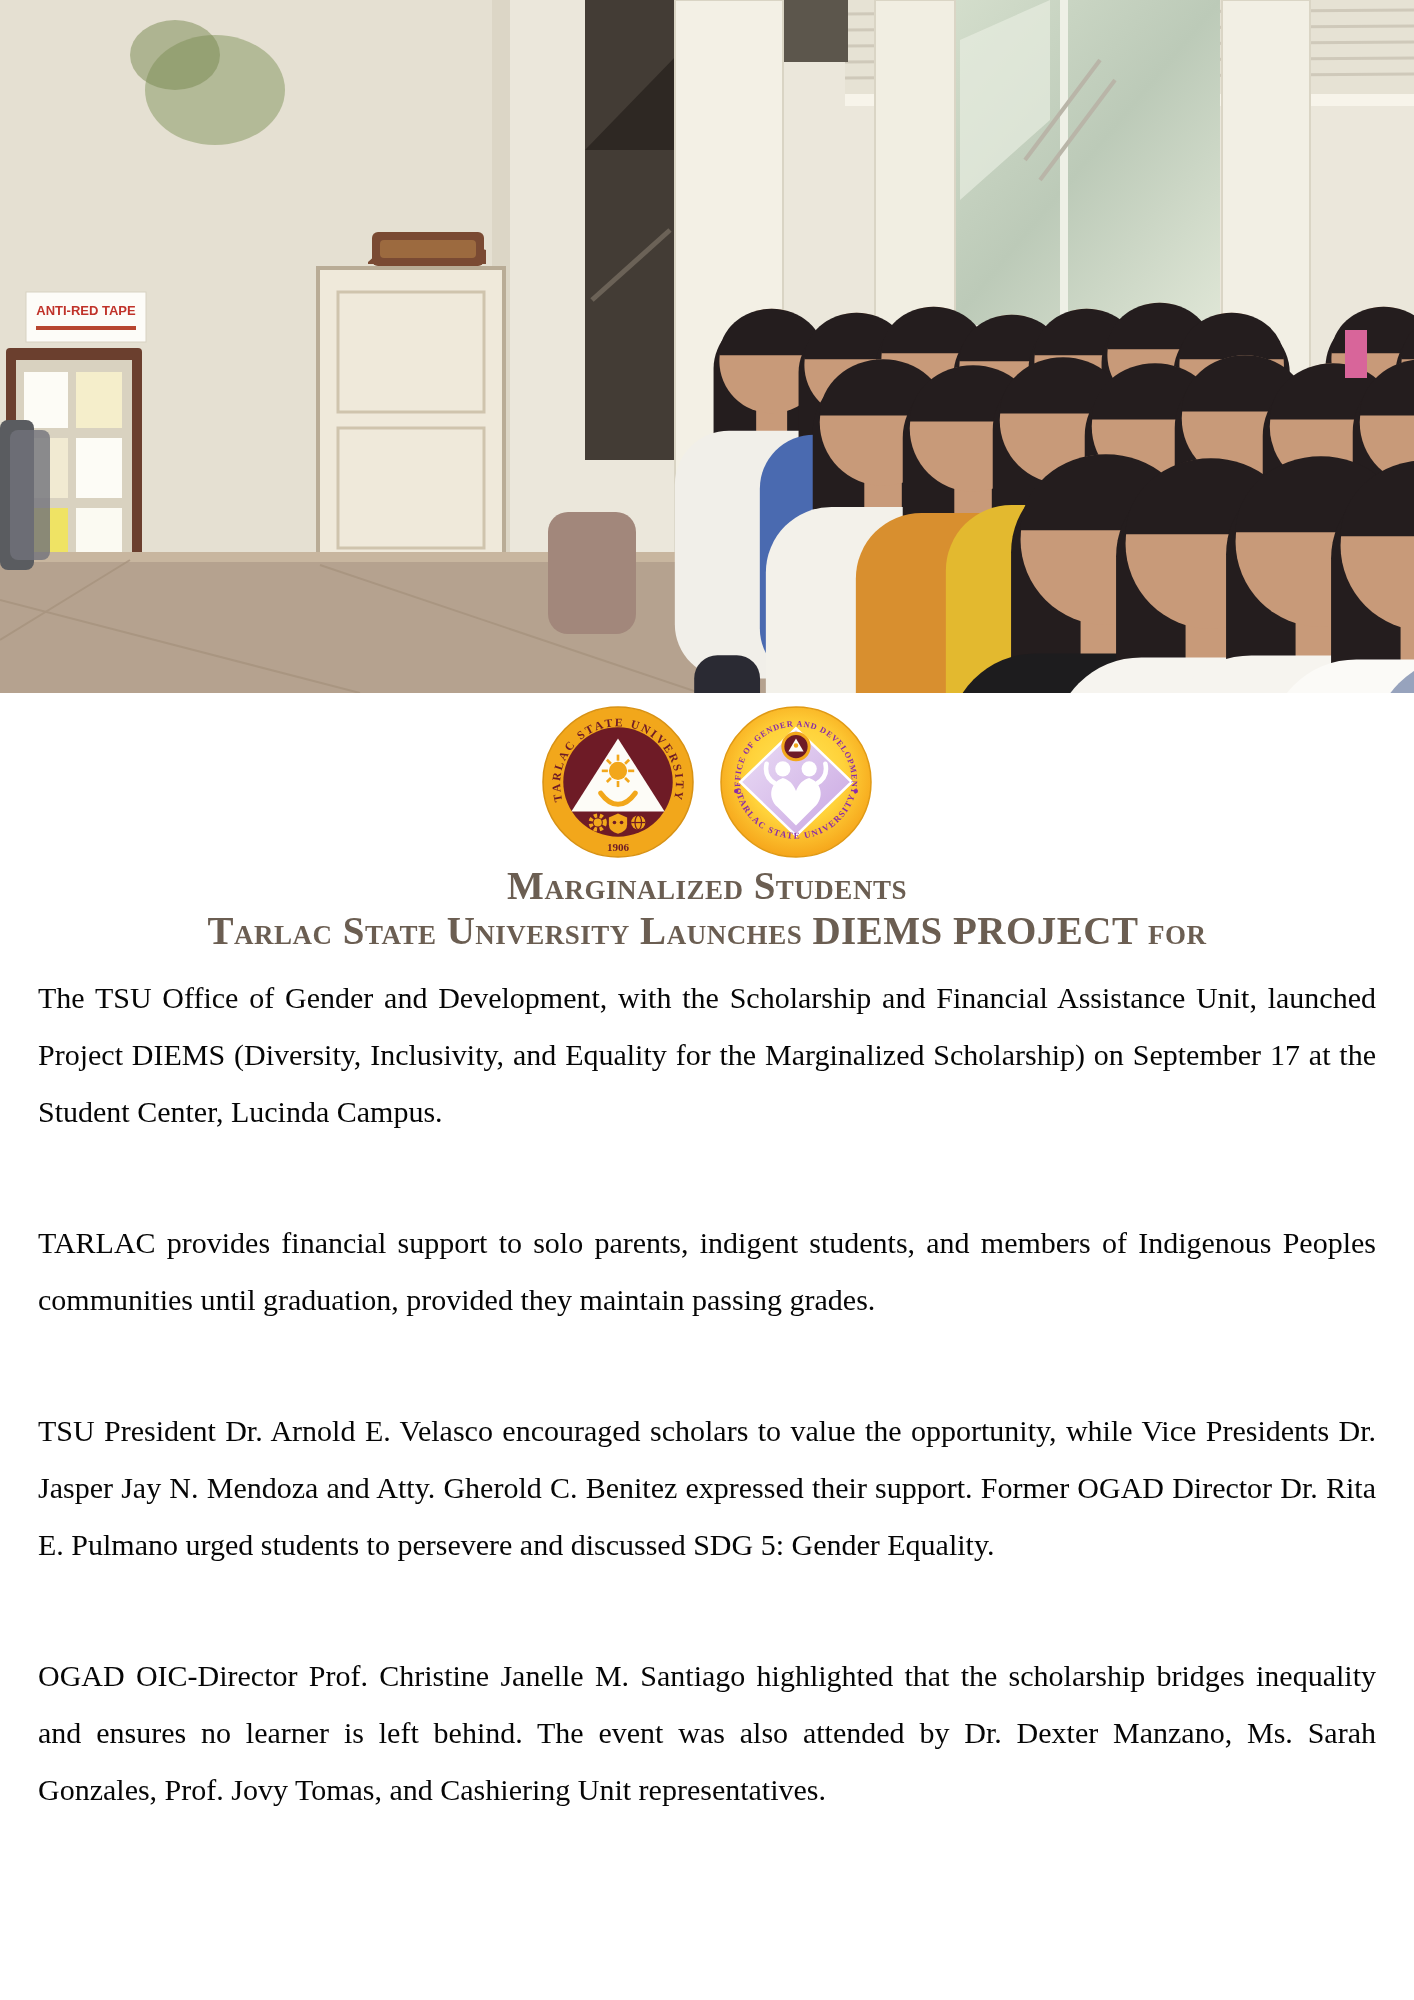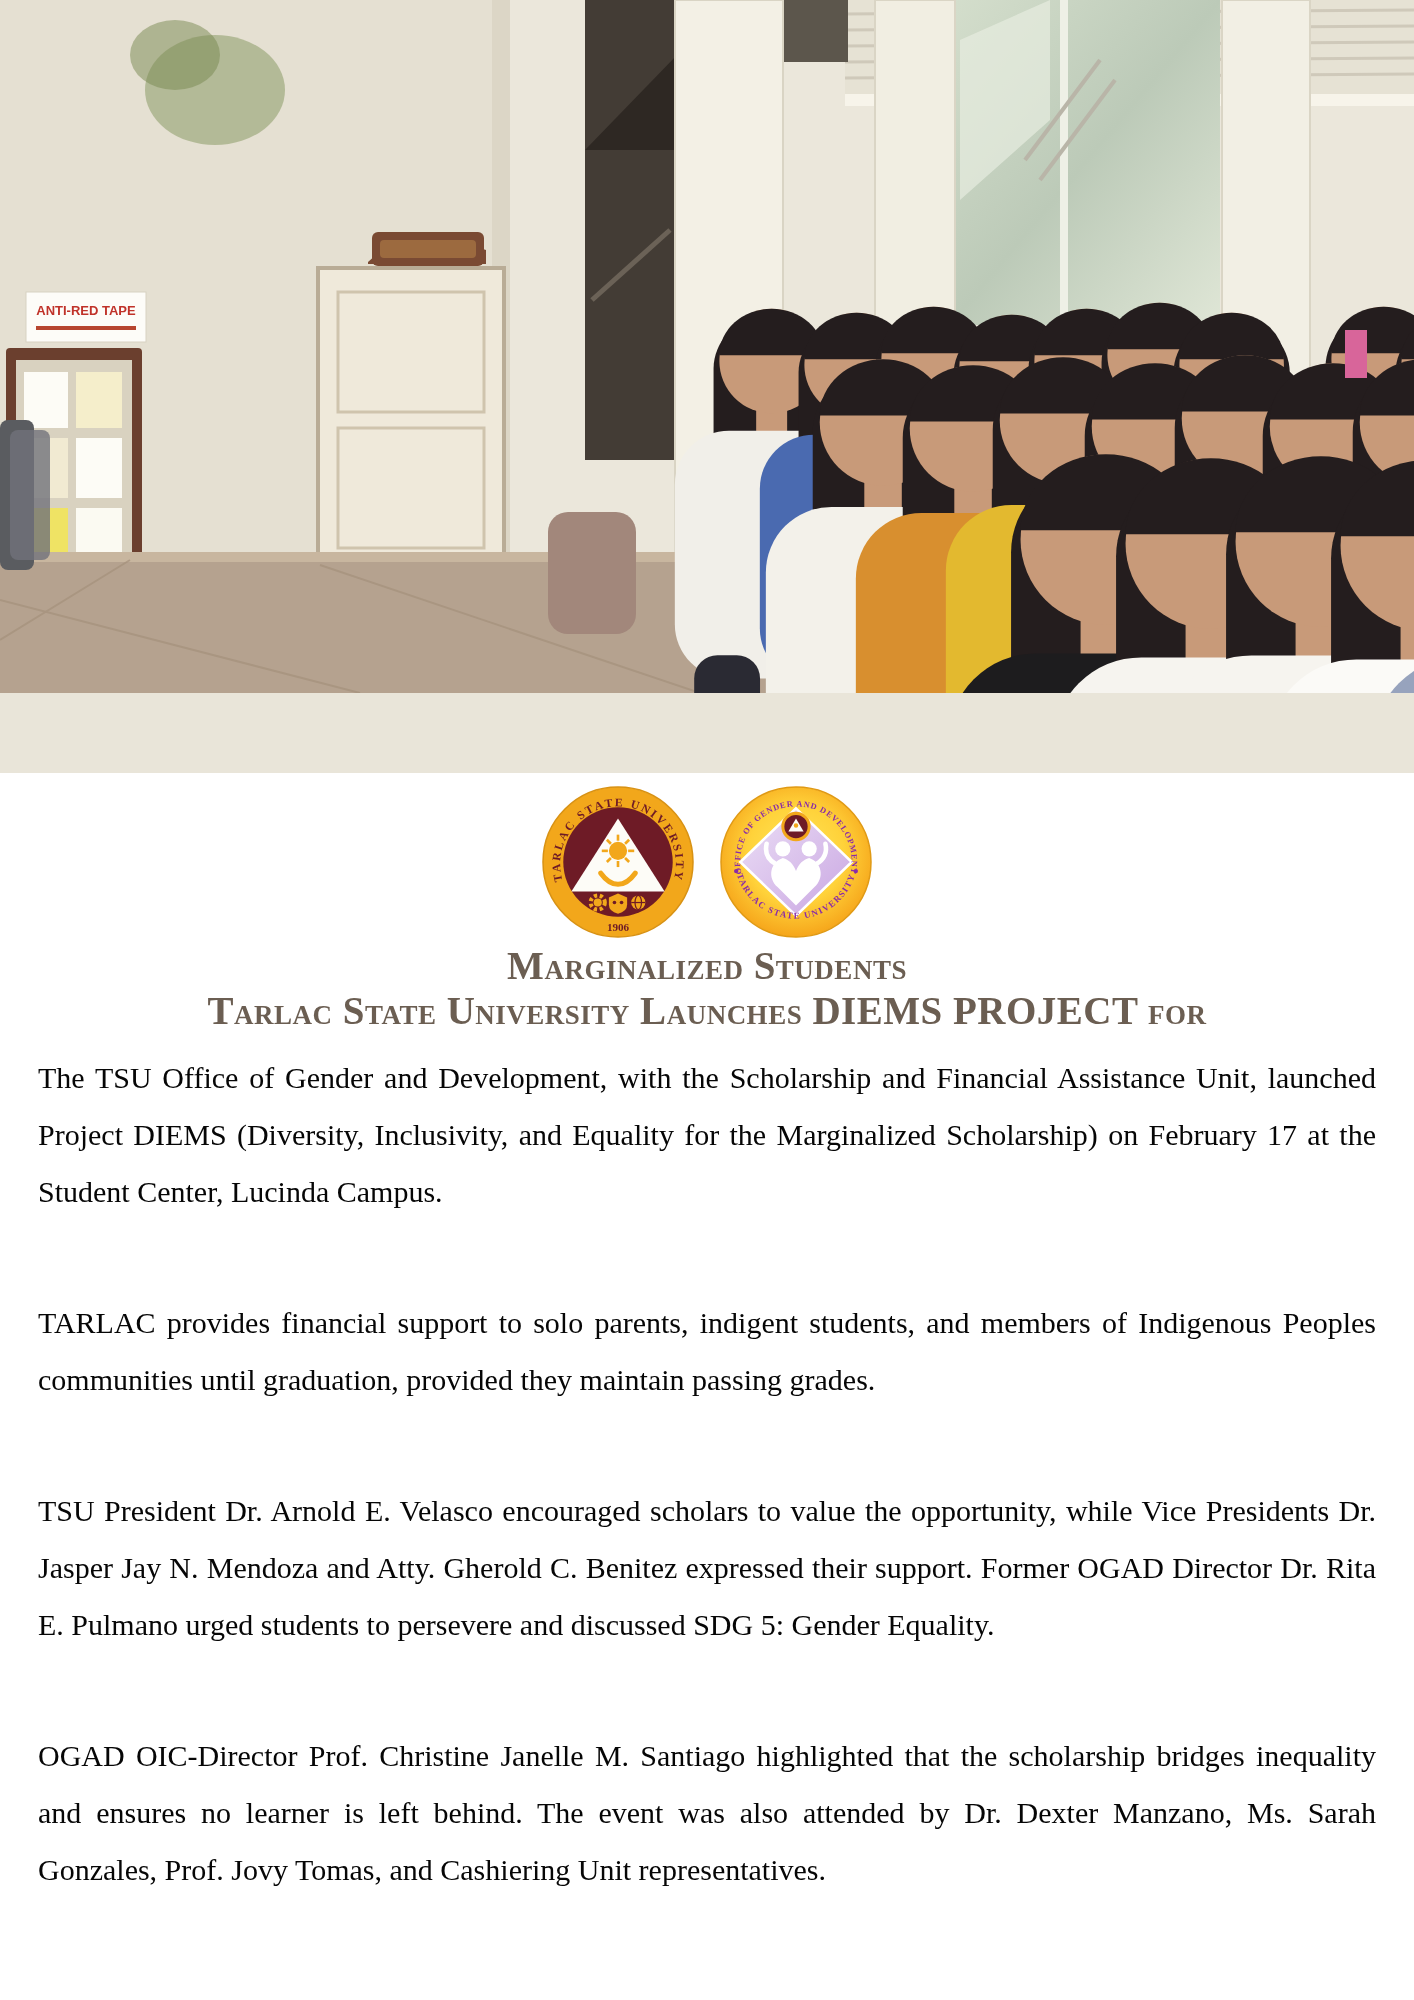--- a/index.html
+++ b/index.html
@@ -7,21 +7,21 @@
   .page {
     position:relative;
     width:1414px;
     height:2000px;
     background:#ffffff;
     overflow:hidden;
     font-family:"Liberation Serif", serif;
   }
   .photo {
     width:1414px;
-    height:773px;
+    height:693px;
     display:block;
     background:#e9e5d9;
   }
   .photo svg { display:block; }
   .logos-row {
     display:flex;
     justify-content:center;
     align-items:center;
     gap:26px;
     margin-top:13px;
@@ -282,19 +282,19 @@
       <circle cx="134" cy="84" r="2.2" fill="#8A2BA8"></circle>
     </svg>
   </div>
 
   <h1 class="article-title">
       <span style="display:block">Marginalized Students</span>
       <span style="display:block">Tarlac State University Launches DIEMS PROJECT for</span>
     </h1>
 
   <div class="article-body">
-    <p>The TSU Office of Gender and Development, with the Scholarship and Financial Assistance Unit, launched Project DIEMS (Diversity, Inclusivity, and Equality for the Marginalized Scholarship) on February 17 at the Student Center, Lucinda Campus.</p>
+    <p>The TSU Office of Gender and Development, with the Scholarship and Financial Assistance Unit, launched Project DIEMS (Diversity, Inclusivity, and Equality for the Marginalized Scholarship) on September 17 at the Student Center, Lucinda Campus.</p>
     <p>TARLAC provides financial support to solo parents, indigent students, and members of Indigenous Peoples communities until graduation, provided they maintain passing grades.</p>
     <p>TSU President Dr. Arnold E. Velasco encouraged scholars to value the opportunity, while Vice Presidents Dr. Jasper Jay N. Mendoza and Atty. Gherold C. Benitez expressed their support. Former OGAD Director Dr. Rita E. Pulmano urged students to persevere and discussed SDG 5: Gender Equality.</p>
     <p>OGAD OIC-Director Prof. Christine Janelle M. Santiago highlighted that the scholarship bridges inequality and ensures no learner is left behind. The event was also attended by Dr. Dexter Manzano, Ms. Sarah Gonzales, Prof. Jovy Tomas, and Cashiering Unit representatives.</p>
   </div>
 
 </div>
 
 </body></html>

